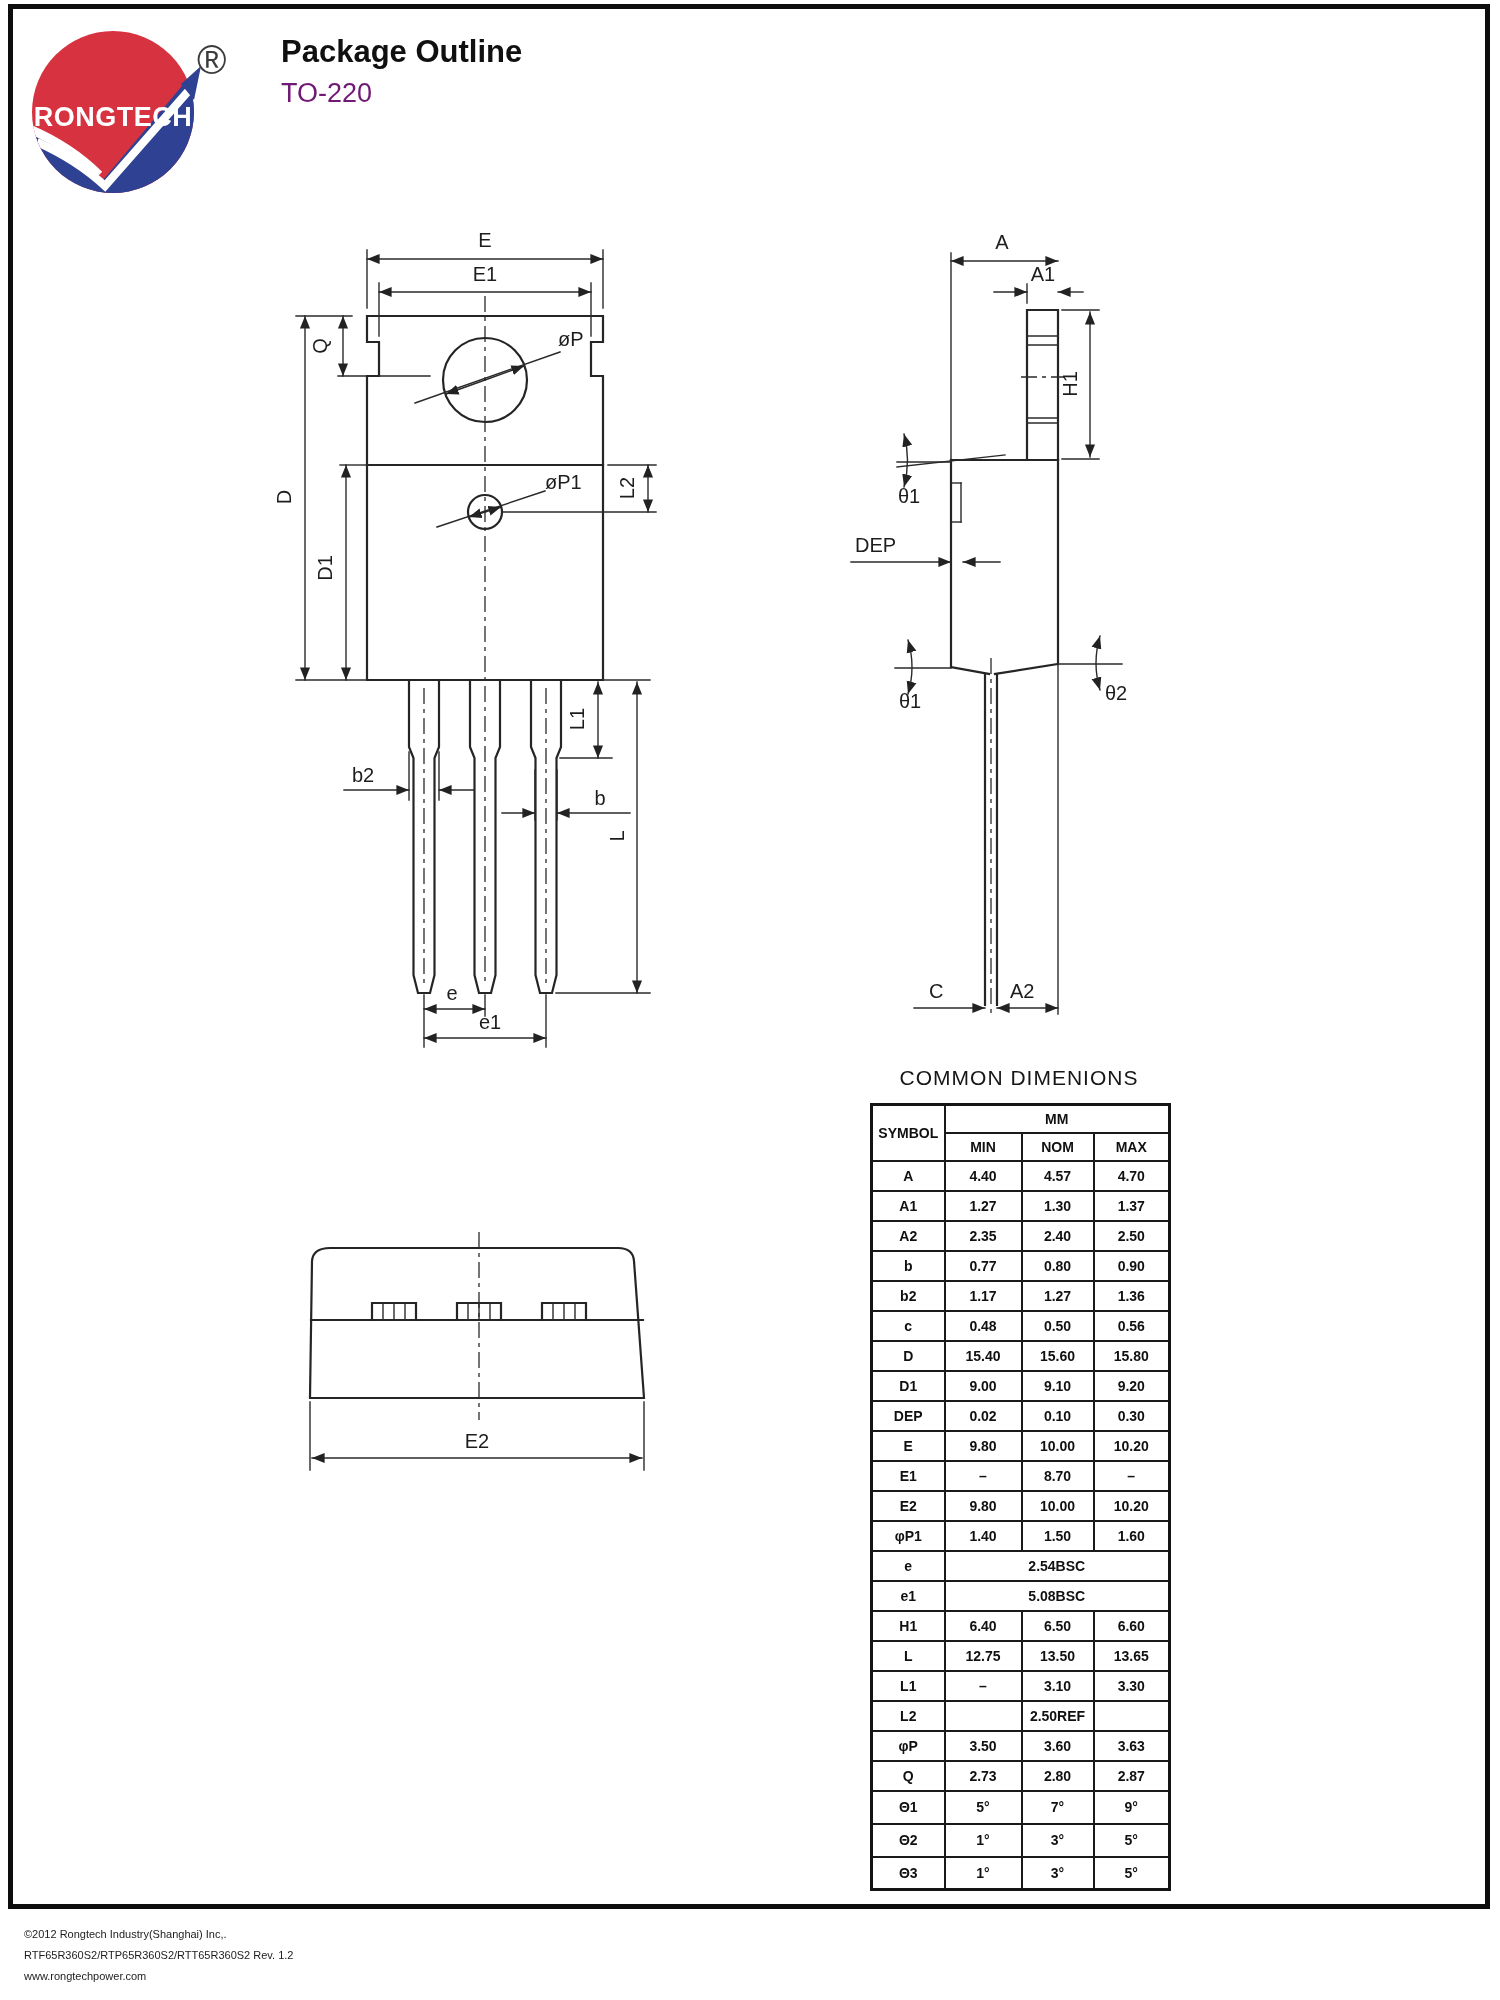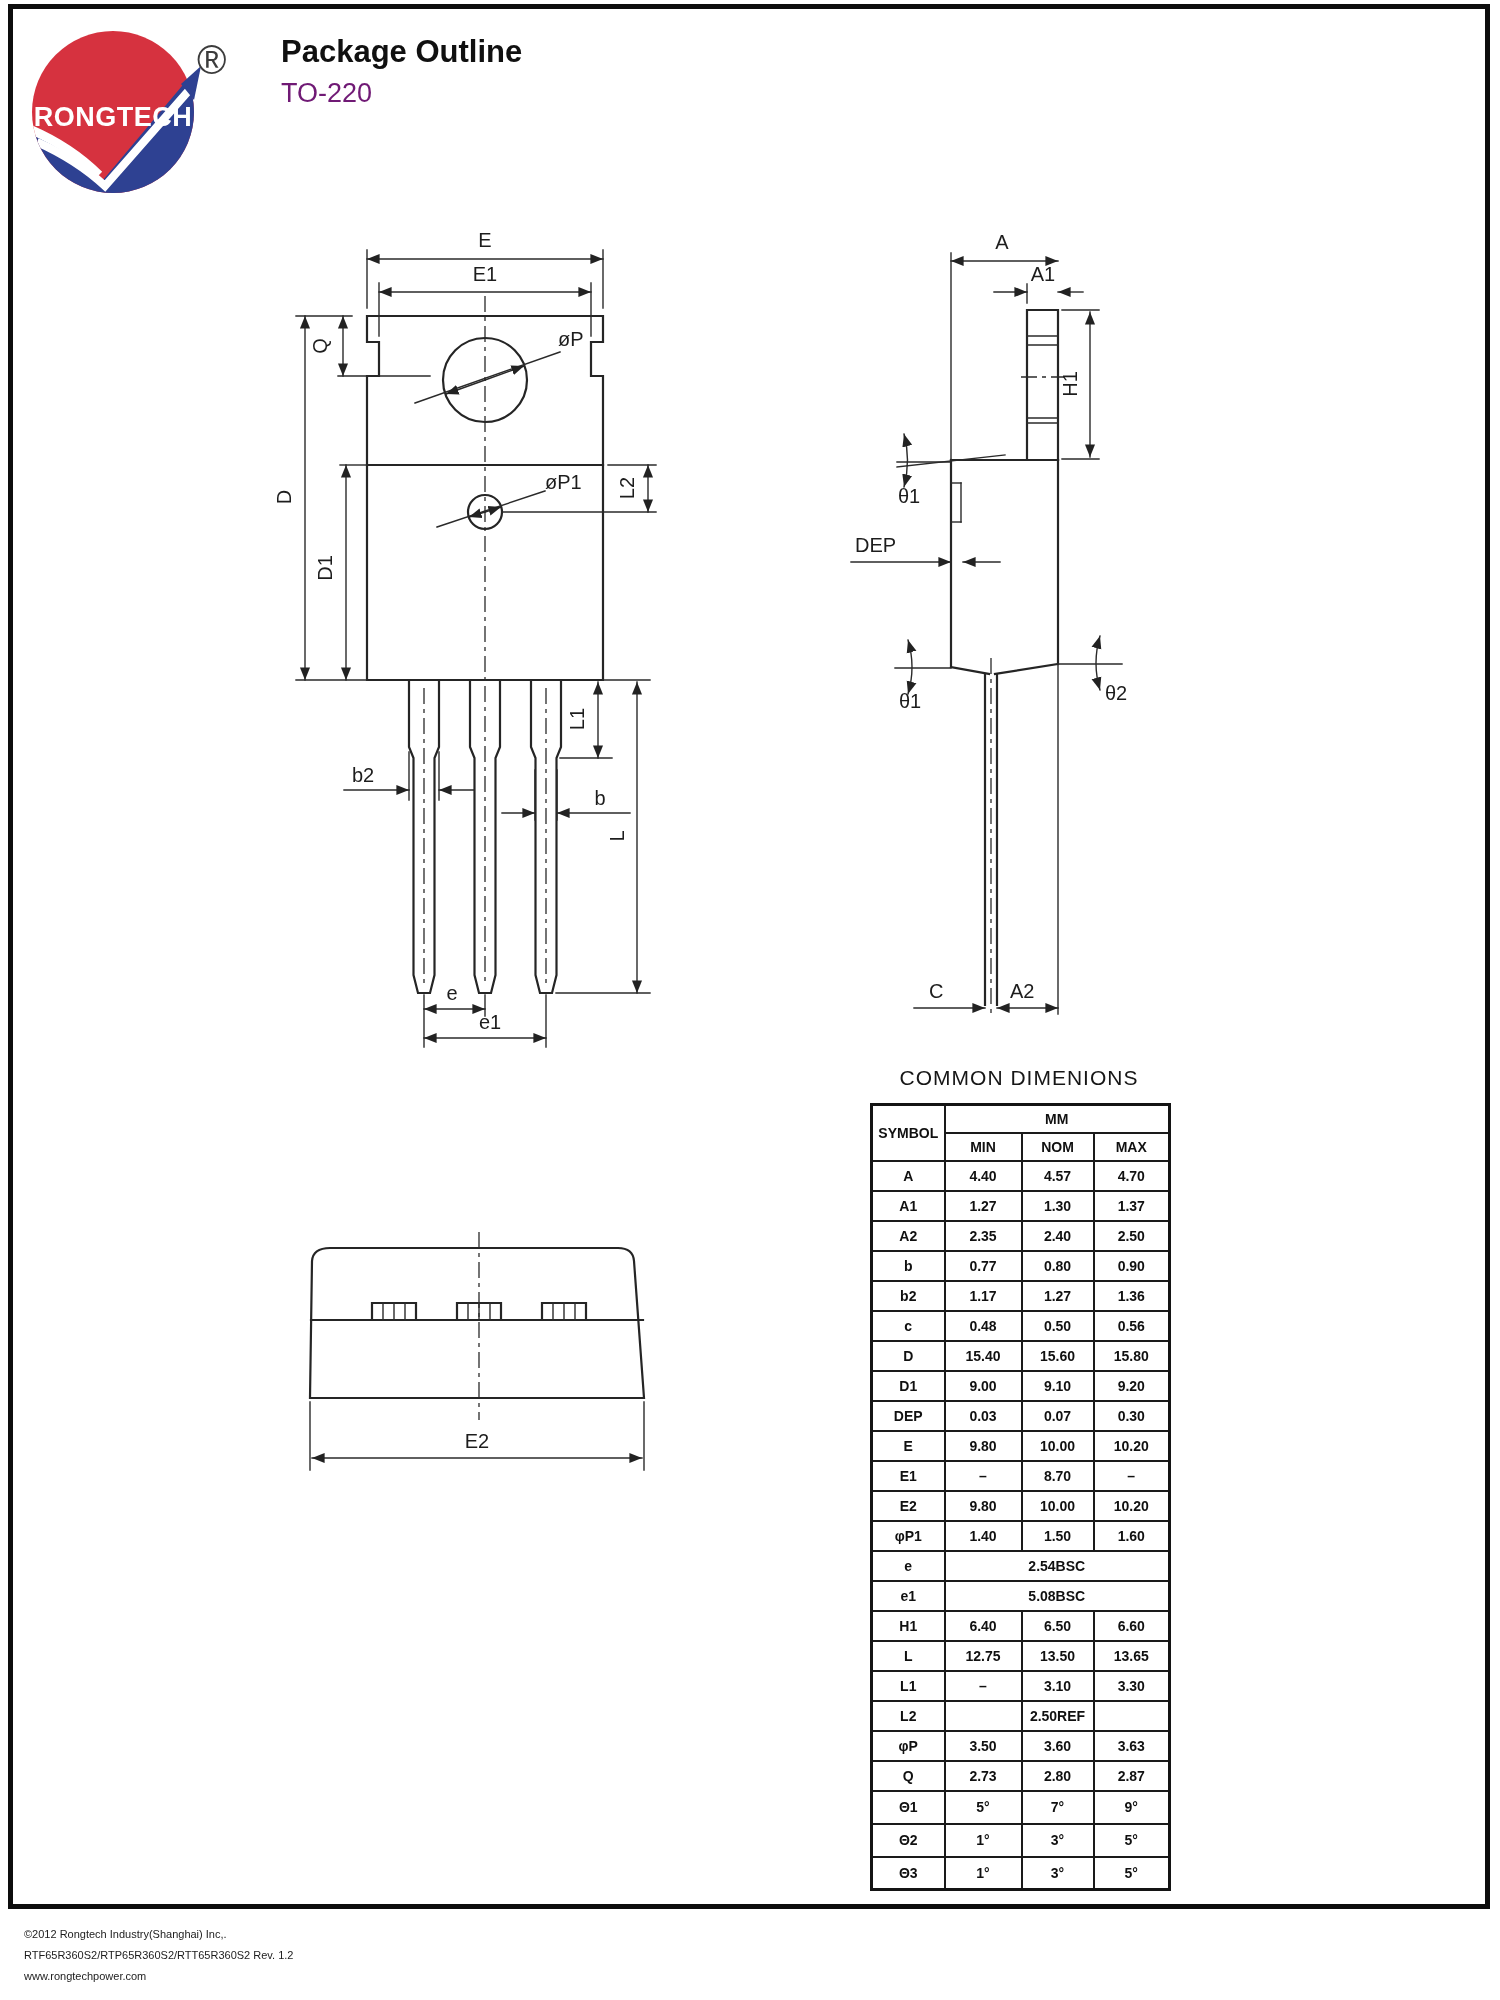--- a/index.html
+++ b/index.html
@@ -281,22 +281,22 @@
           <td>15.80</td>
         </tr>
     <tr class="dr">
           <td>D1</td>
           <td>9.00</td>
           <td>9.10</td>
           <td>9.20</td>
         </tr>
     <tr class="dr">
           <td>DEP</td>
-          <td>0.03</td>
-          <td>0.07</td>
+          <td>0.02</td>
+          <td>0.10</td>
           <td>0.30</td>
         </tr>
     <tr class="dr">
           <td>E</td>
           <td>9.80</td>
           <td>10.00</td>
           <td>10.20</td>
         </tr>
     <tr class="dr">
           <td>E1</td>

